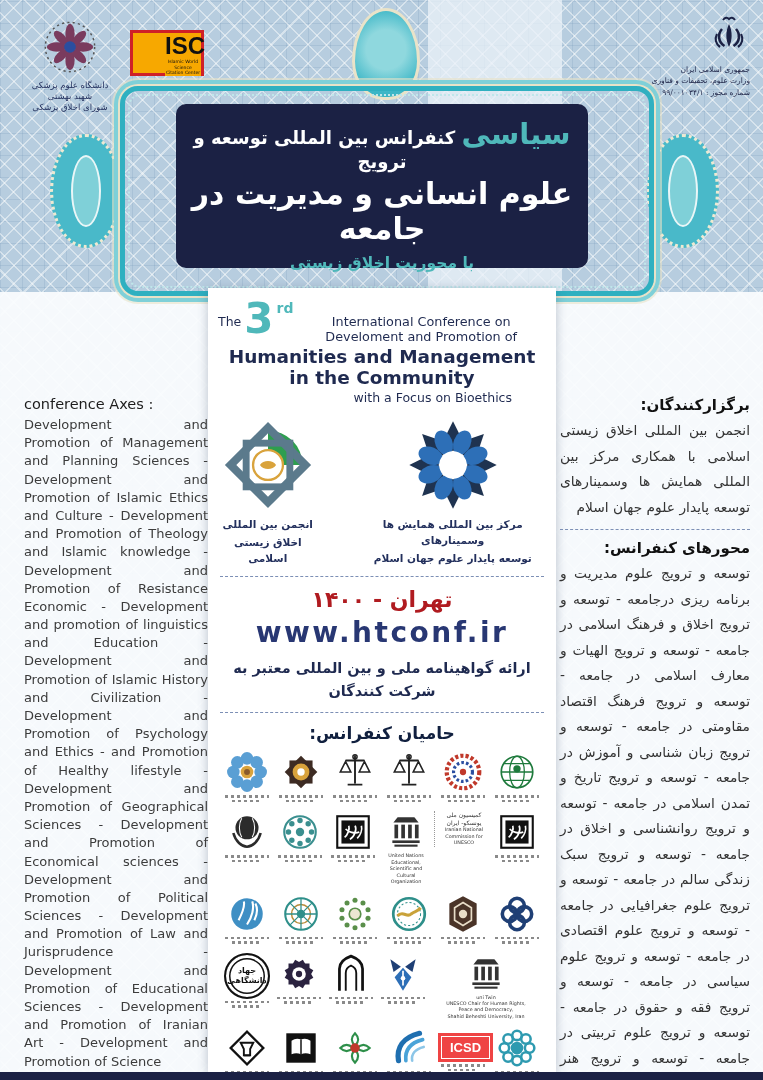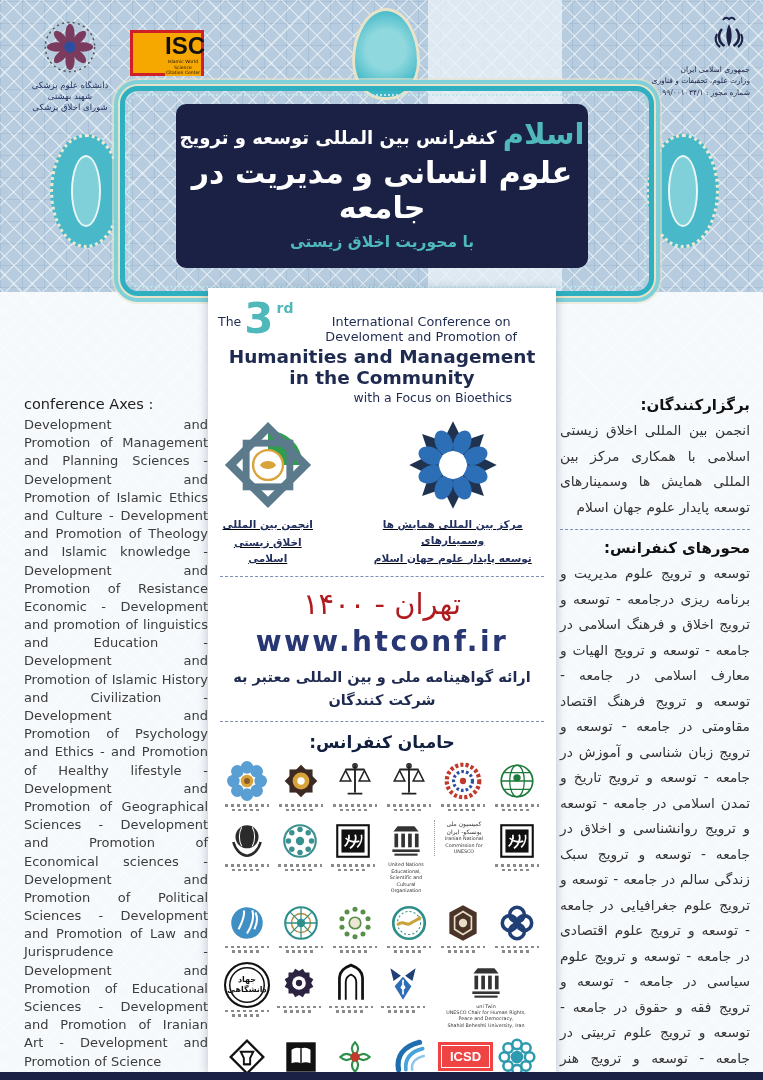--- a/index.html
+++ b/index.html
@@ -47,26 +47,26 @@
   .card{position:absolute;left:208px;top:288px;width:348px;height:784px;z-index:3;background:#fff;
     box-shadow:0 2px 10px rgba(40,60,90,.3);box-sizing:border-box;padding:12px 10px 0;}
   .t-en{color:#1f2a50;text-align:center;}
   .t-en .row1{display:flex;justify-content:center;align-items:flex-start;gap:3px;}
   .t-en .the{font-size:12.5px;margin-top:14px;}
   .t-en .num{font-size:42px;font-weight:bold;color:var(--accent);line-height:.9;}
   .t-en .ord{font-size:14px;color:var(--accent);font-weight:bold;}
   .t-en .l1{font-size:12.8px;margin-top:14px;}
   .t-en .l2{font-size:18.5px;font-weight:bold;margin-top:2px;}
   .t-en .l3{font-size:12.5px;text-align:right;padding-right:34px;margin-top:2px;}
-  .orgs{display:flex;justify-content:center;gap:42px;margin-top:14px;text-decoration:underline;}
+  .orgs{display:flex;justify-content:center;gap:42px;margin-top:14px;}
   .org{text-align:center;}
   .org svg{width:92px;height:92px;}
   .org .cap{font-size:10.5px;color:#23305d;font-weight:bold;direction:rtl;line-height:1.5;margin-top:2px;}
   .dsep{border-top:1.6px dashed #7c8fb5;margin:10px 2px;}
-  .city{color:var(--red);font-weight:normal;font-size:29px;text-align:center;direction:rtl;margin-top:4px;}
+  .city{color:var(--red);font-weight:bold;font-size:22px;text-align:center;direction:rtl;margin-top:4px;}
   .site{color:var(--link_navy);font-weight:bold;font-size:28px;text-align:center;letter-spacing:2.5px;margin-top:4px;}
   .cert{color:#1f2a50;font-weight:bold;font-size:14.5px;text-align:center;direction:rtl;line-height:1.55;margin-top:8px;}
   .sp-title{color:#11203f;font-weight:bold;font-size:17px;text-align:center;direction:rtl;margin:6px 0 8px;}
   .sp-row{display:flex;justify-content:space-between;align-items:flex-start;padding:0 4px;margin-bottom:7px;}
   .sp-cell{width:50px;text-align:center;}
   .sp-cell.wide{width:112px;}
   .sp-cell.bord{border-left:1.5px dotted #999;padding-left:4px;}
   .sp-icon{height:42px;display:flex;align-items:center;justify-content:center;}
   .sp-icon svg{width:42px;height:42px;}
   .squig{height:2.5px;margin:2px auto;background:repeating-linear-gradient(90deg,#8a8a8a 0 3px,transparent 3px 6px);}
@@ -95,21 +95,21 @@
   <div class="lightband"></div>
   <div class="lower"></div>
 
   <div class="medallion"></div>
   <div class="wing l"></div>
   <div class="wing r"></div>
   <div class="frame"></div>
 
   <div class="navybox">
     <div class="bn1">
-      <span class="accent">اسلام</span>
+      <span class="accent">سیاسی</span>
       <span>کنفرانس بین المللی توسعه و ترویج</span>
     </div>
     <div class="bn2">علوم انسانی و مدیریت در جامعه</div>
     <div class="bn3">با محوریت اخلاق زیستی</div>
   </div>
 
   <div class="sbmu">
     <svg viewBox="0 0 40 40">
       <g fill="#7a3b5e">
         <ellipse cx="20" cy="11" rx="3.2" ry="7"></ellipse>

